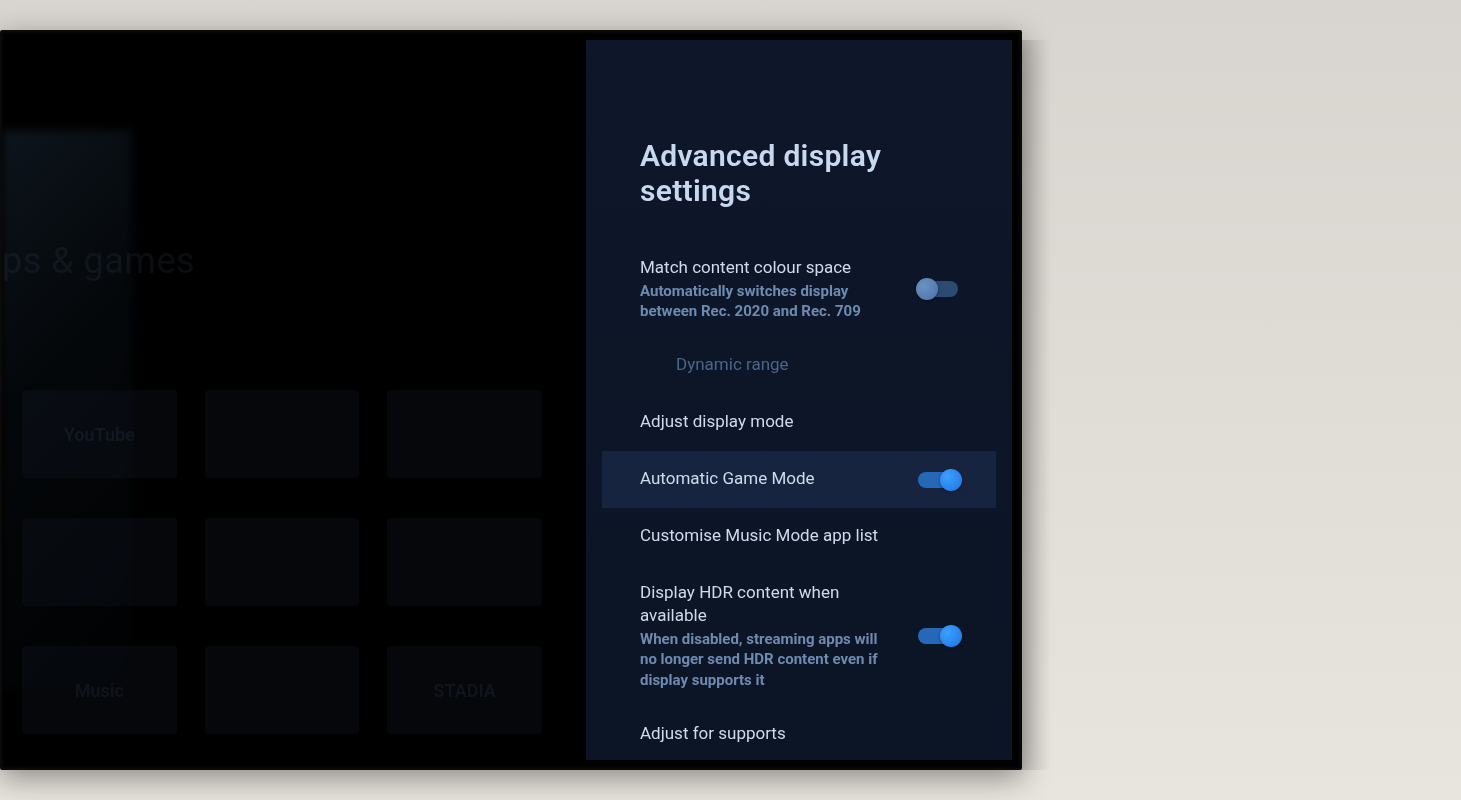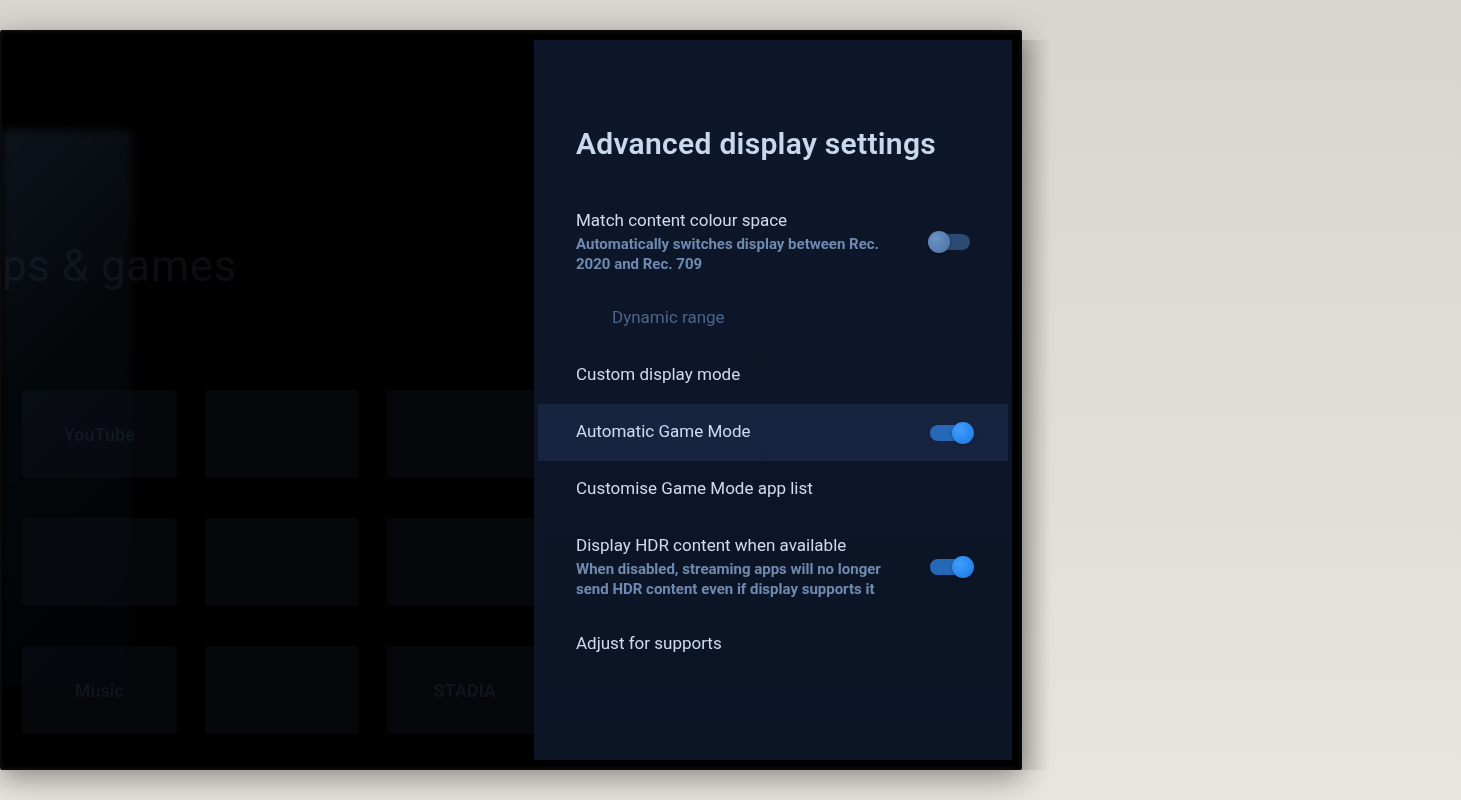--- a/index.html
+++ b/index.html
@@ -33,21 +33,21 @@
     position: absolute;
     left: 0; top: 90px;
     width: 130px; height: 560px;
     background: linear-gradient(135deg, rgba(50,80,110,0.25) 0%, rgba(30,50,70,0.15) 40%, rgba(10,20,30,0.05) 100%);
     filter: blur(4px);
   }
   .bg-title {
     position: absolute;
     left: 0;
     top: 200px;
-    font-size: 44px;
+    font-size: 36px;
     font-weight: 400;
     color: rgba(100,130,170,0.10);
     letter-spacing: 0.5px;
     white-space: nowrap;
   }
   .bg-tiles {
     position: absolute;
     left: 20px;
     top: 350px;
     width: 520px;
@@ -67,23 +67,23 @@
     justify-content: center;
     font-size: 18px;
     font-weight: 600;
     color: rgba(80,100,130,0.15);
   }
   .settings-panel {
     position: absolute;
     right: 0;
     top: 0;
     bottom: 0;
-    width: 478px;
+    width: 426px;
     background: linear-gradient(to bottom, rgba(15,25,45,0.92) 0%, rgba(12,22,40,0.94) 100%);
-    padding: 4px;
+    padding: 16px;
   }
   .panel-title {
     font-size: 30px;
     font-weight: 600;
     color: #c8d8ef;
     padding: 82px 38px 32px 38px;
     letter-spacing: 0.3px;
   }
   .setting-row {
     padding: 16px 38px 16px 38px;
@@ -191,36 +191,36 @@
       </div>
 
       <div class="setting-row">
         <div class="setting-text">
           <div class="setting-label dim">Dynamic range</div>
         </div>
       </div>
 
       <div class="setting-row">
         <div class="setting-text">
-          <div class="setting-label">Custom display mode</div>
+          <div class="setting-label">Adjust display mode</div>
         </div>
       </div>
 
       <div class="setting-row highlighted">
         <div class="setting-text">
           <div class="setting-label">Automatic Game Mode</div>
         </div>
         <div class="toggle on-bright">
             <div class="knob"></div>
           </div>
       </div>
 
       <div class="setting-row">
         <div class="setting-text">
-          <div class="setting-label">Customise Game Mode app list</div>
+          <div class="setting-label">Customise Music Mode app list</div>
         </div>
       </div>
 
       <div class="setting-row">
         <div class="setting-text">
           <div class="setting-label">Display HDR content when available</div>
           <div class="setting-desc">When disabled, streaming apps will no longer send HDR content even if display supports it</div>
         </div>
         <div class="toggle on-bright">
             <div class="knob"></div>

